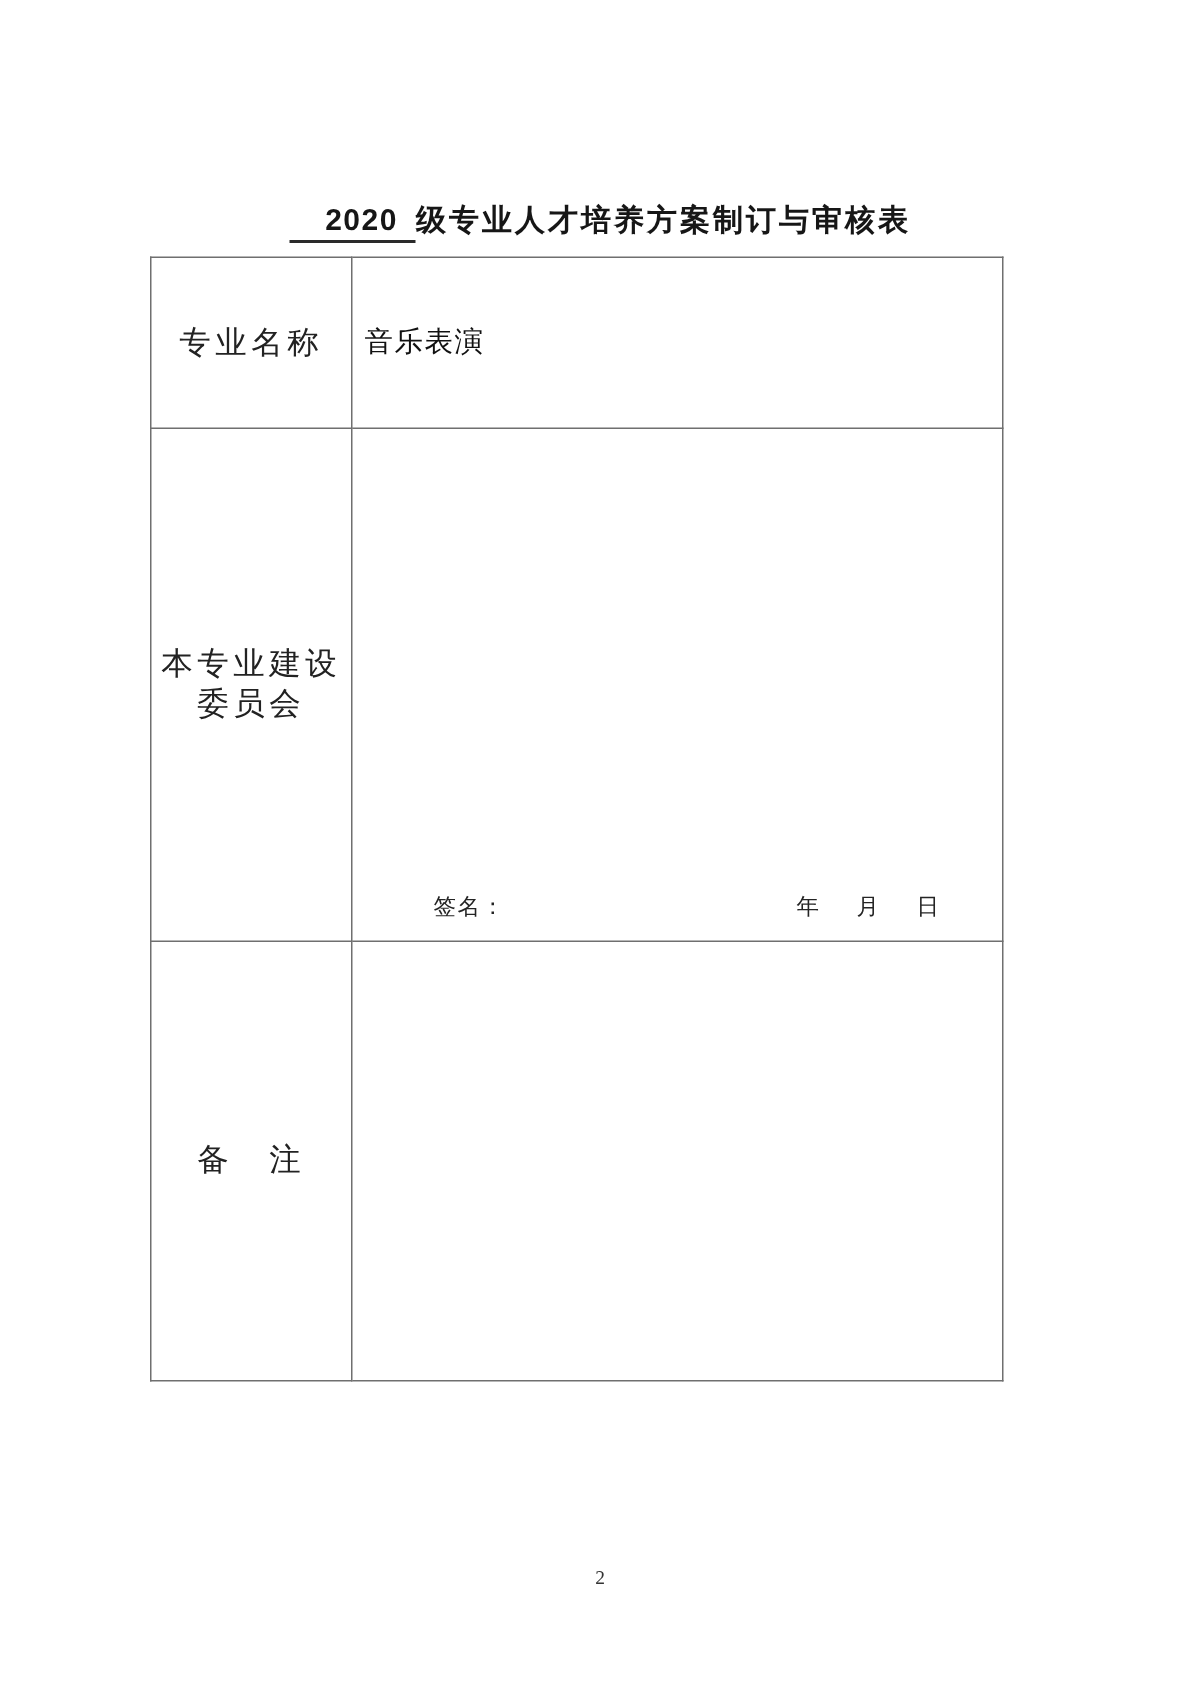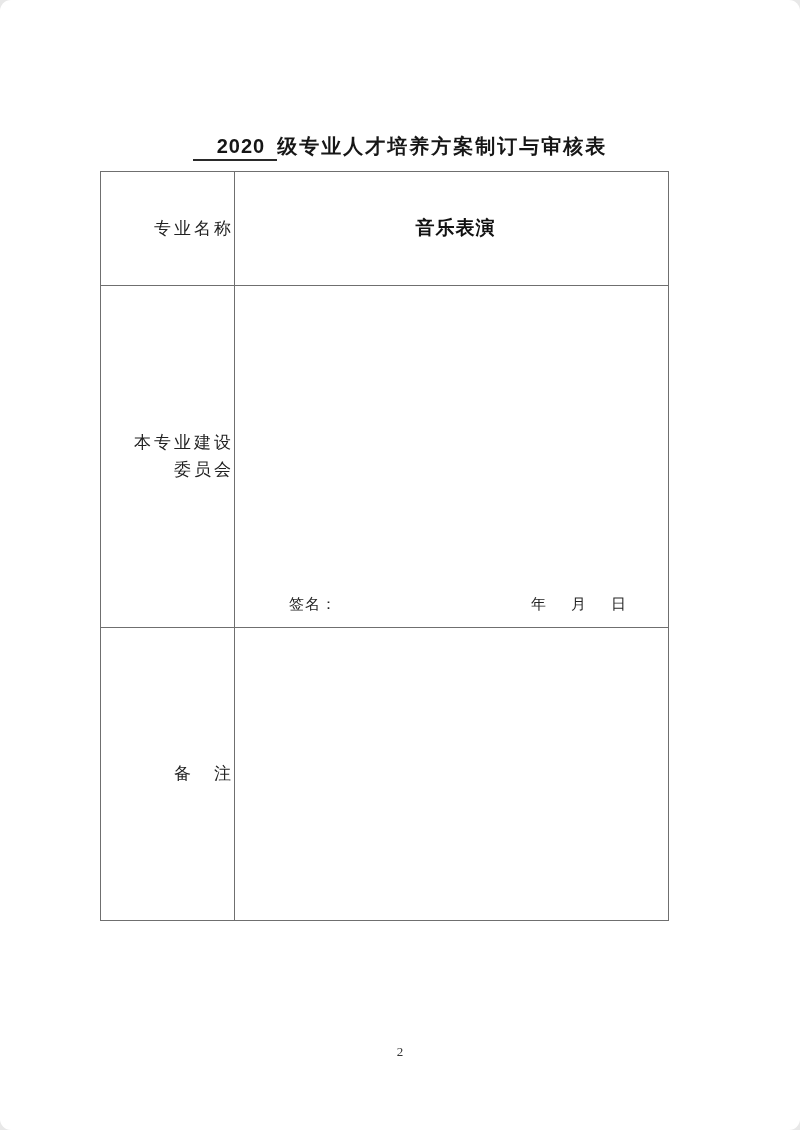--- a/index.html
+++ b/index.html
@@ -6,21 +6,20 @@
   html, body { background: #e8e8e8; }
   .page {
     position: relative;
     width: 800px;
     height: 1130px;
     margin: 0 auto;
     background: #ffffff;
     font-family: "Liberation Serif", "DejaVu Serif", serif;
     color: #1c1c1c;
     overflow: hidden;
-    border-radius: 11px;
   }
   
   .doc-title {
     position: absolute;
     top: 133px;
     left: 0;
     width: 100%;
     text-align: center;
     font-family: "Liberation Sans", "DejaVu Sans", sans-serif;
     font-weight: bold;
@@ -43,38 +42,37 @@
     width: 569px;
     height: 750px;
     border-collapse: collapse;
     table-layout: fixed;
   }
   table.form, table.form td {
     border: 1.5px solid #6f6f6f;
   }
   td.label-cell {
     width: 134px;
-    text-align: right;
+    text-align: center;
     vertical-align: middle;
-    font-size: 17px;
+    font-size: 21px;
     letter-spacing: 3px;
     line-height: 27px;
     white-space: pre-line;
     color: #222222;
     font-family: Liberation Serif, serif;
   }
   td.value-cell {
     vertical-align: middle;
     padding-left: 8px;
     font-family: "Liberation Sans", "DejaVu Sans", sans-serif;
-    font-weight: bold;
+    font-weight: normal;
     font-size: 19px;
     letter-spacing: 1px;
     color: #111111;
-    text-align: center;
   }
   td.sig-cell { vertical-align: bottom; padding: 0; }
   .sig-line {
     display: flex;
     justify-content: space-between;
     align-items: flex-end;
     padding-left: 54px;
     font-size: 15px;
     letter-spacing: 1px;
     color: #242424;

